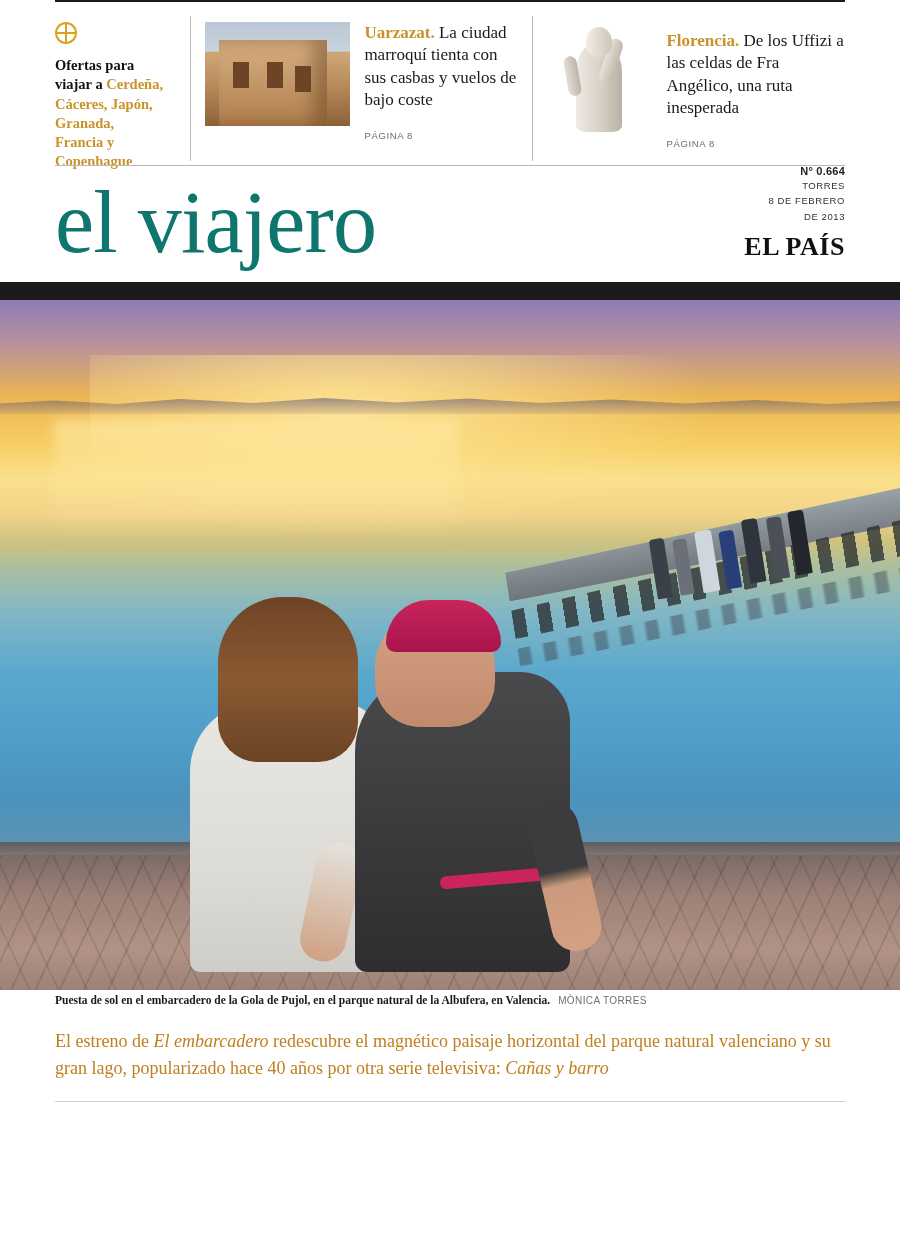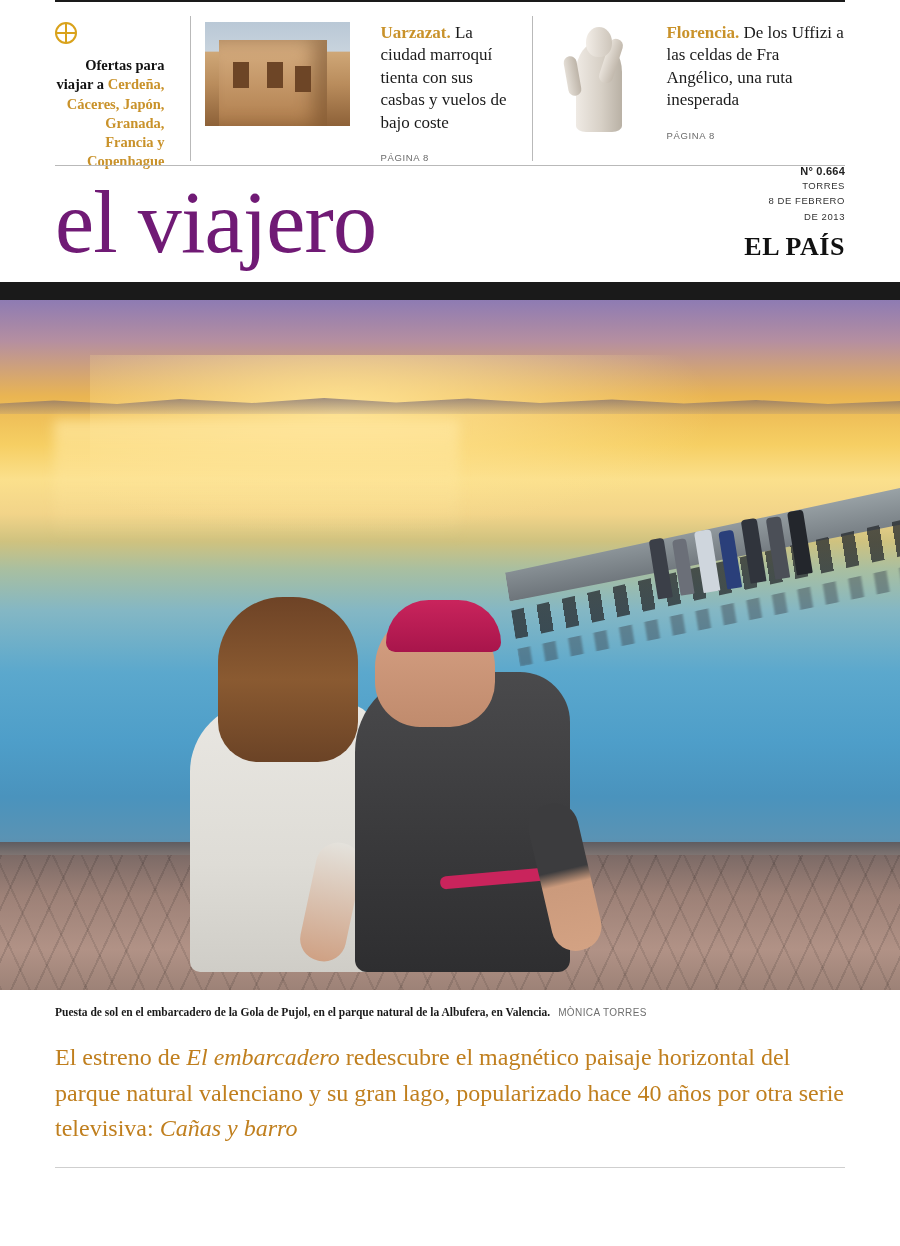--- a/index.html
+++ b/index.html
@@ -22,21 +22,21 @@
     align-items: flex-start;
   }
   .teaser-strip:after {
     content: "";
     position: absolute;
     left: 0; right: 0; bottom: 0;
     border-bottom: 1px solid #b9b9b9;
   }
   .teaser-col { position: relative; padding-top: 6px; }
 
-  .col-offers { width: 133px; padding-right: 12px; text-align: right; }
+  .col-offers { width: 133px; padding-right: 12px; }
   .globe-icon {
     width: 22px; height: 22px; border-radius: 50%;
     border: 2px solid #d9a21b; position: relative; margin-bottom: 12px;
   }
   .globe-icon:before {
     content: ""; position: absolute; left: 50%; top: 0; bottom: 0;
     width: 0; border-left: 2px solid #d9a21b; transform: translateX(-1px);
   }
   .globe-icon:after {
     content: ""; position: absolute; top: 50%; left: 0; right: 0;
@@ -62,21 +62,21 @@
   }
   .thumb-morocco:before {
     content: ""; position: absolute; left: 14px; top: 18px; width: 108px; height: 86px;
     background: linear-gradient(to bottom, #d8b083, #b07e4d);
     box-shadow: inset -14px 0 18px rgba(90,55,25,.45);
   }
   .thumb-morocco:after {
     content: ""; position: absolute; left: 28px; top: 40px; width: 16px; height: 26px;
     background: #6d4526; box-shadow: 34px 0 0 #6d4526, 62px 4px 0 #6d4526;
   }
-  .uarz-text { padding-left: 30px; }
+  .uarz-text { padding-left: 14px; }
   .teaser-head {
     font-family: "Liberation Serif", serif;
     font-size: 17px; line-height: 1.32; color: #1a1a1a;
   }
   .teaser-head .lead { color: #c9922a; font-weight: bold; }
   .pagina {
     margin-top: 18px;
     font-family: "Liberation Sans", sans-serif;
     font-size: 9.5px; letter-spacing: .07em; color: #6b6b6b;
   }
@@ -99,31 +99,31 @@
   .david-arm {
     position: absolute; left: 58px; top: 16px; width: 14px; height: 46px;
     background: linear-gradient(to right, #e8e2da, #c2b9ad);
     border-radius: 8px; transform: rotate(18deg);
   }
   .david-arm2 {
     position: absolute; left: 20px; top: 34px; width: 13px; height: 40px;
     background: linear-gradient(to right, #e4ded6, #bdb4a8);
     border-radius: 8px; transform: rotate(-10deg);
   }
-  .flor-text { padding-left: 12px; }
+  .flor-text { padding-left: 12px; margin-top: 8px; }
 
   
   .masthead {
     position: relative; margin: 0 55px; height: 110px;
     display: flex; align-items: flex-end; justify-content: space-between;
   }
   .masthead-title {
     font-family: "Liberation Serif", serif;
     font-size: 88px; line-height: .92; letter-spacing: -0.01em;
-    color: #701a75; padding-bottom: 12px;
+    color: #0f766e; padding-bottom: 12px;
   }
   .masthead-right { text-align: right; padding-bottom: 14px; }
   .issue-no {
     font-family: "Liberation Sans", sans-serif;
     font-size: 11px; font-weight: bold; color: #222; letter-spacing: .02em;
   }
   .issue-date {
     font-family: "Liberation Sans", sans-serif;
     font-size: 9.5px; color: #333; letter-spacing: .06em; line-height: 1.45;
     margin-top: 2px;
@@ -247,41 +247,41 @@
       repeating-linear-gradient(65deg, rgba(0,0,0,.09) 0 2px, rgba(0,0,0,0) 2px 26px),
       linear-gradient(to bottom, #7c6a66 0%, #9d8177 30%, #b19286 70%, #9d8277 100%);
   }
   .promenade-edge {
     position: absolute; left: 0; right: 0; bottom: 132px; height: 16px;
     background: linear-gradient(to bottom, #5f5c60, #857a76);
   }
 
   
   .caption-row {
-    margin: 16px 55px 0 55px; display: flex; align-items: baseline; gap: 8px;
+    margin: 4px 55px 0 55px; display: flex; align-items: baseline; gap: 8px;
   }
   .caption {
     font-family: "Liberation Serif", serif;
     font-weight: bold; font-size: 11.5px; color: #1a1a1a;
   }
   .credit {
     font-family: "Liberation Sans", sans-serif;
     font-size: 10px; letter-spacing: .04em; color: #6f6f6f; text-transform: uppercase;
   }
 
   
   .headline {
     margin: 12px 55px 0 55px; text-align: center;
     font-family: "Liberation Serif", serif;
     font-size: 44px; line-height: 1.08; color: #111;
   }
   .subhead {
     margin: 22px 55px 0 55px;
     font-family: "Liberation Serif", serif;
-    font-size: 24px; line-height: 1.48; color: #c07f1e;
+    font-size: 18px; line-height: 1.48; color: #c07f1e;
   }
   .subhead i { font-style: italic; }
   .bottom-rule {
     margin: 20px 55px 0 55px; border-top: 1px solid #cfcfcf;
   }
 </style>
 </head>
 <body>
 
 <div class="page">

